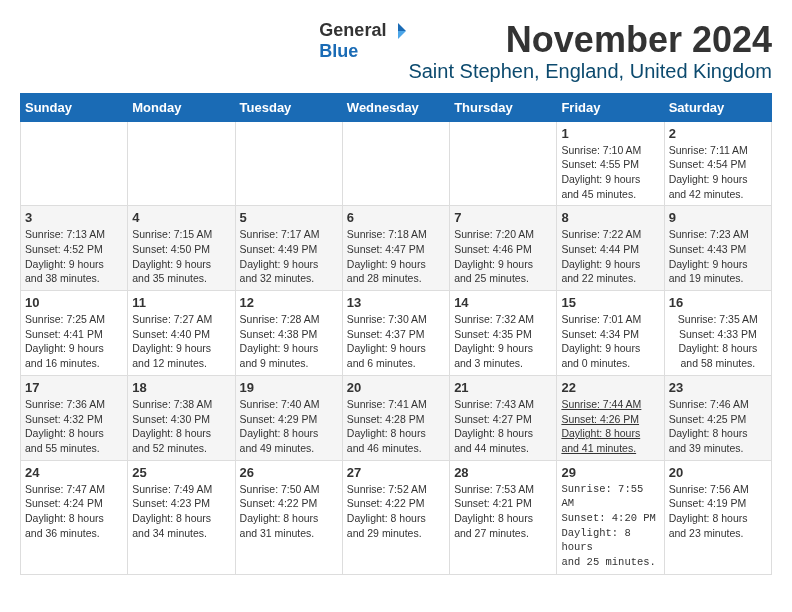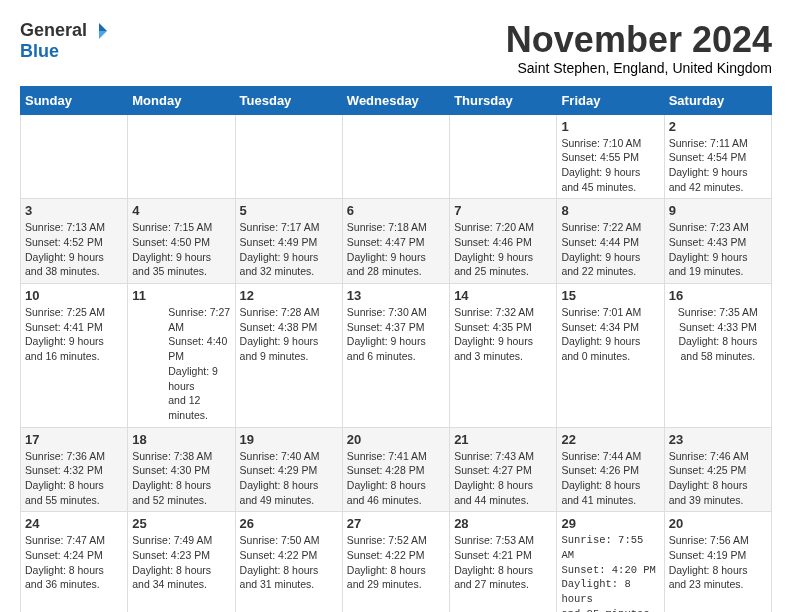--- a/index.html
+++ b/index.html
@@ -6,23 +6,22 @@
     body {
       font-family: Arial, sans-serif;
       background: #fff;
       width: 792px;
       min-height: 612px;
       padding: 20px;
     }
     .header-section {
       display: flex;
       align-items: flex-start;
-      justify-content: space-between;
+      justify-content: flex-end;
       margin-bottom: 10px;
-      gap: 7px;
     }
     .logo {
       display: flex;
       flex-direction: column;
       align-items: flex-start;
     }
     .logo-text {
       display: flex;
       align-items: center;
     }
@@ -44,22 +43,22 @@
     .title-section {
       text-align: right;
     }
     .month-title {
       font-size: 36px;
       font-weight: bold;
       color: #333;
       line-height: 1.1;
     }
     .location-title {
-      font-size: 14px;
-      color: #000000;
+      font-size: 20px;
+      color: #0c4a6e;
     }
     table {
       width: 100%;
       border-collapse: collapse;
       table-layout: fixed;
     }
     th {
       background-color: #1a6bb5;
       color: #fff;
       font-size: 13px;
@@ -205,21 +204,21 @@
       <tr>
         <td>
           <span class="day-number">10</span>
           <div class="day-info" style="white-space: pre-line;">Sunrise: 7:25 AM
 Sunset: 4:41 PM
 Daylight: 9 hours
 and 16 minutes.</div>
         </td>
         <td>
           <span class="day-number">11</span>
-          <div class="day-info" style="white-space: pre-line; margin-left: 36px;">Sunrise: 7:27 AM
+          <div class="day-info" style="white-space: pre-line;">Sunrise: 7:27 AM
 Sunset: 4:40 PM
 Daylight: 9 hours
 and 12 minutes.</div>
         </td>
         <td>
           <span class="day-number">12</span>
           <div class="day-info" style="white-space: pre-line;">Sunrise: 7:28 AM
 Sunset: 4:38 PM
 Daylight: 9 hours
 and 9 minutes.</div>
@@ -284,21 +283,21 @@
         </td>
         <td>
           <span class="day-number">21</span>
           <div class="day-info" style="white-space: pre-line;">Sunrise: 7:43 AM
 Sunset: 4:27 PM
 Daylight: 8 hours
 and 44 minutes.</div>
         </td>
         <td>
           <span class="day-number">22</span>
-          <div class="day-info" style="white-space: pre-line;">Sunrise: 7:44 AM
+          <div class="day-info" style="white-space: pre-line; text-decoration: underline;">Sunrise: 7:44 AM
 Sunset: 4:26 PM
 Daylight: 8 hours
 and 41 minutes.</div>
         </td>
         <td>
           <span class="day-number">23</span>
           <div class="day-info" style="white-space: pre-line;">Sunrise: 7:46 AM
 Sunset: 4:25 PM
 Daylight: 8 hours
 and 39 minutes.</div>

